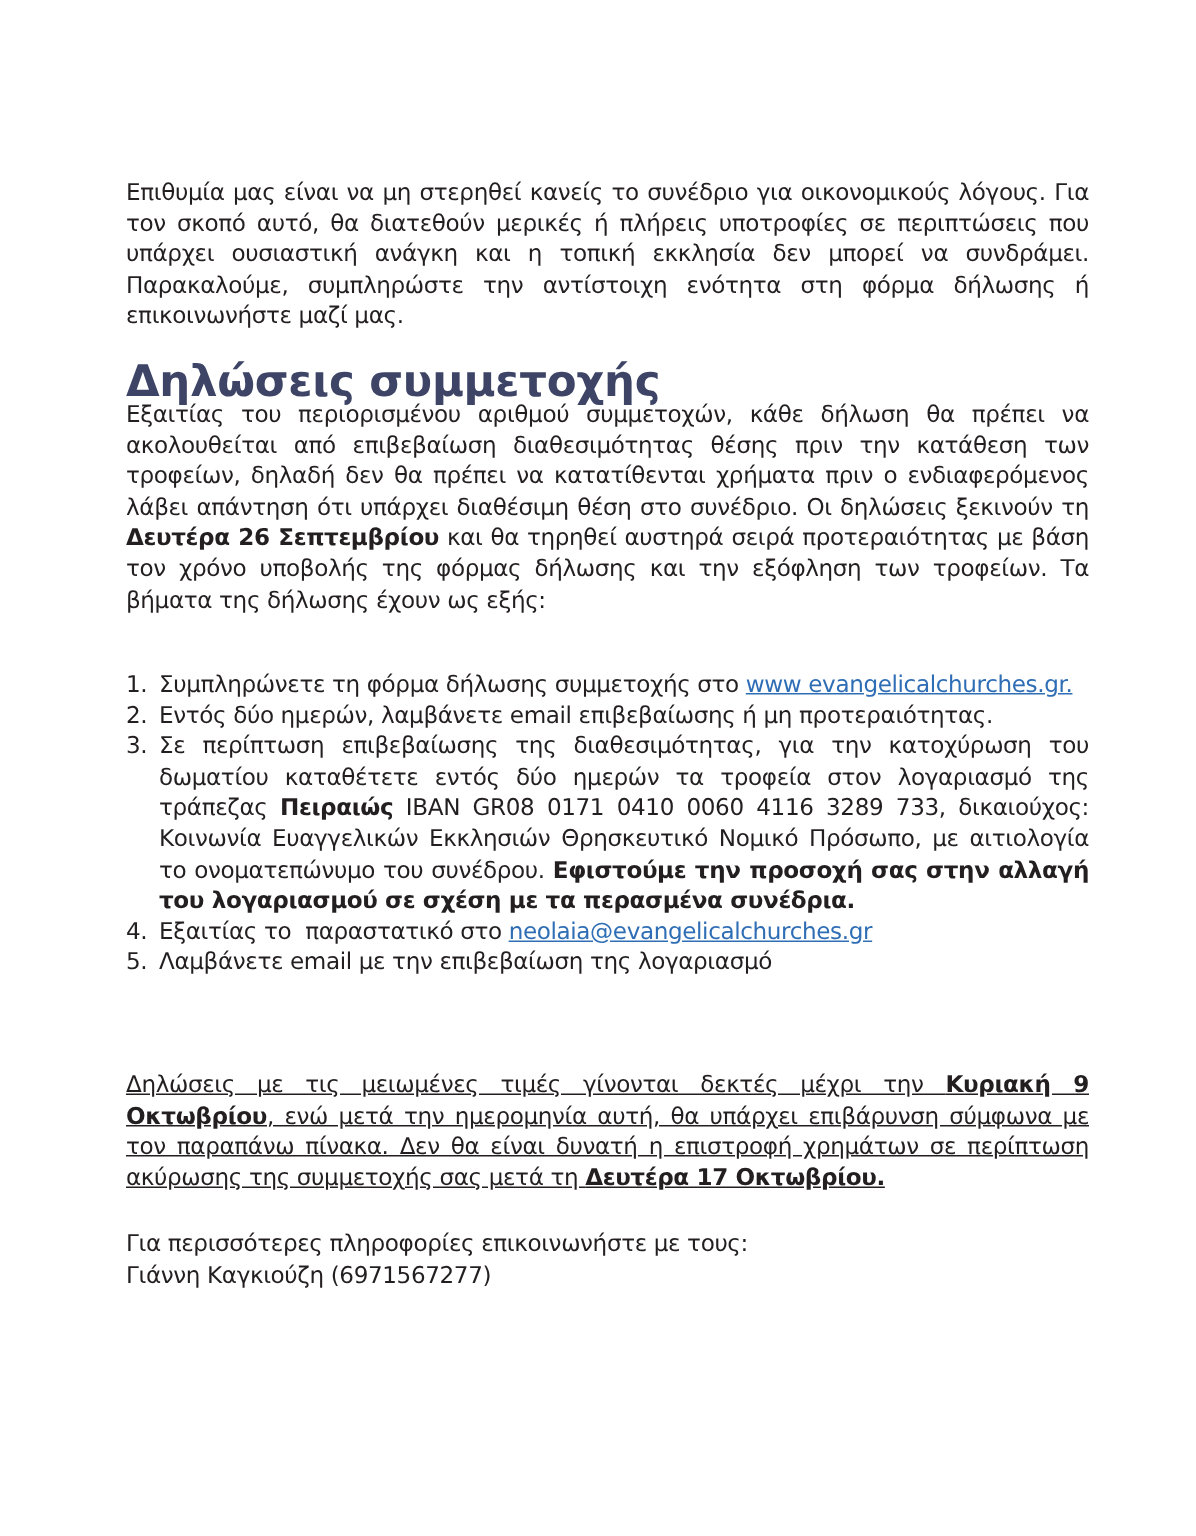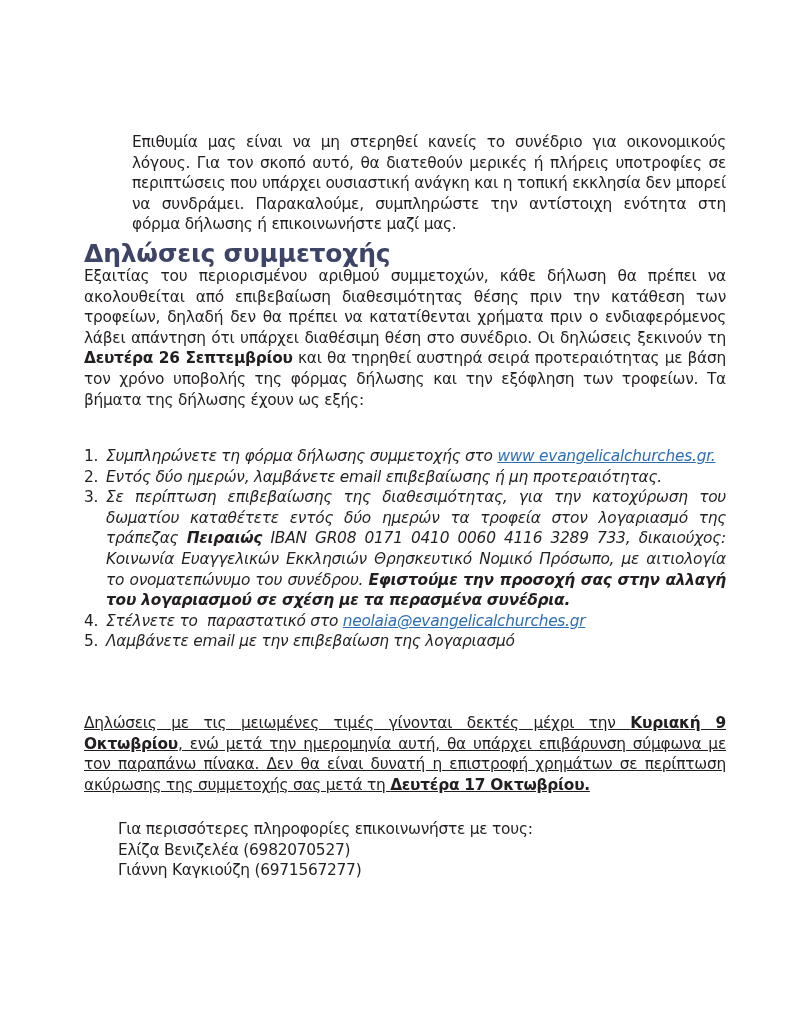--- a/index.html
+++ b/index.html
@@ -1,31 +1,31 @@
 <!DOCTYPE html>
 <html><head>
   <meta charset="utf-8">
   <style>
     html, body { margin:0; padding:0; background:#ffffff; }
     body { width:797px; height:1024px; position:relative; overflow:hidden;
            font-family:"DejaVu Sans", sans-serif; color:#231f20; }
     .page { position:absolute; left:84px; top:0; width:642px; }
     .p { font-size:15.4px; line-height:20.6px; letter-spacing:-0.25px; margin:0; text-align:justify; }
-    .p1 { position:absolute; top:132px;margin-left:48px; }
-    .heading { position:absolute; top:241px; margin:0; font-size:25px; font-weight:bold;
+    .p1 { position:absolute; top:118px; }
+    .heading { position:absolute; top:241px; margin:0; font-size:29px; font-weight:bold;
                color:#3d4466; line-height:26px; letter-spacing:-0.2px; }
     .p2 { position:absolute; top:266px; }
     .steps { position:absolute; top:446px; margin:0; padding:0; list-style:none; width:642px; }
     .steps li { display:flex; font-size:15.4px; line-height:20.6px; letter-spacing:-0.25px; }
     .steps .num { width:22px; flex:none; }
-    .steps .txt { flex:1; text-align:justify;font-style:italic; }
+    .steps .txt { flex:1; text-align:justify; }
     .link { color:#2f6eb5; text-decoration:underline; }
     b { font-weight:bold; }
     .p3 { position:absolute; top:713px;text-decoration:underline; }
-    .p4 { position:absolute; top:819px; text-align:left;margin-left:34px; }
+    .p4 { position:absolute; top:819px; text-align:left; }
     .line { display:block; }
   </style>
 </head>
 <body>
 
 <div class="page">
 
   <p class="p p1">Επιθυμία μας είναι να μη στερηθεί κανείς το συνέδριο για οικονομικούς λόγους. Για τον σκοπό αυτό, θα διατεθούν μερικές ή πλήρεις υποτροφίες σε περιπτώσεις που υπάρχει ουσιαστική ανάγκη και η τοπική εκκλησία δεν μπορεί να συνδράμει. Παρακαλούμε, συμπληρώστε την αντίστοιχη ενότητα στη φόρμα δήλωσης ή επικοινωνήστε μαζί μας.</p>
 
   <h2 class="heading">Δηλώσεις συμμετοχής</h2>
@@ -40,29 +40,28 @@
     <li>
       <span class="num">2.</span>
       <span class="txt">Εντός δύο ημερών, λαμβάνετε email επιβεβαίωσης ή μη προτεραιότητας.</span>
     </li>
     <li>
       <span class="num">3.</span>
       <span class="txt"><span>Σε περίπτωση επιβεβαίωσης της διαθεσιμότητας, για την κατοχύρωση του δωματίου καταθέτετε εντός δύο ημερών τα τροφεία στον λογαριασμό της τράπεζας </span><b>Πειραιώς</b><span> IBAN GR08 0171 0410 0060 4116 3289 733, δικαιούχος: Κοινωνία Ευαγγελικών Εκκλησιών Θρησκευτικό Νομικό Πρόσωπο, με αιτιολογία το ονοματεπώνυμο του συνέδρου. </span><b>Εφιστούμε την προσοχή σας στην αλλαγή του λογαριασμού σε σχέση με τα περασμένα συνέδρια.</b></span>
     </li>
     <li>
       <span class="num">4.</span>
-      <span class="txt"><span style="white-space:pre">Στέλνετε το  παραστατικό στο </span><a class="link">neolaia@evangelicalchurches.gr</a></span>
+      <span class="txt"><span style="white-space:pre">Εξαιτίας το  παραστατικό στο </span><a class="link">neolaia@evangelicalchurches.gr</a></span>
     </li>
     <li>
       <span class="num">5.</span>
       <span class="txt">Λαμβάνετε email με την επιβεβαίωση της λογαριασμό</span>
     </li>
   </ol>
 
   <p class="p p3"><span>Δηλώσεις με τις μειωμένες τιμές γίνονται δεκτές μέχρι την </span><b>Κυριακή 9 Οκτωβρίου</b><span>, ενώ μετά την ημερομηνία αυτή, θα υπάρχει επιβάρυνση σύμφωνα με τον παραπάνω πίνακα. Δεν θα είναι δυνατή η επιστροφή χρημάτων σε περίπτωση ακύρωσης της συμμετοχής σας μετά τη </span><b>Δευτέρα 17 Οκτωβρίου.</b></p>
 
   <p class="p p4">
     <span class="line">Για περισσότερες πληροφορίες επικοινωνήστε με τους:</span>
-    <span class="line">Ελίζα Βενιζελέα (6982070527)</span>
     <span class="line">Γιάννη Καγκιούζη (6971567277)</span>
   </p>
 
 </div>
 
 </body></html>

